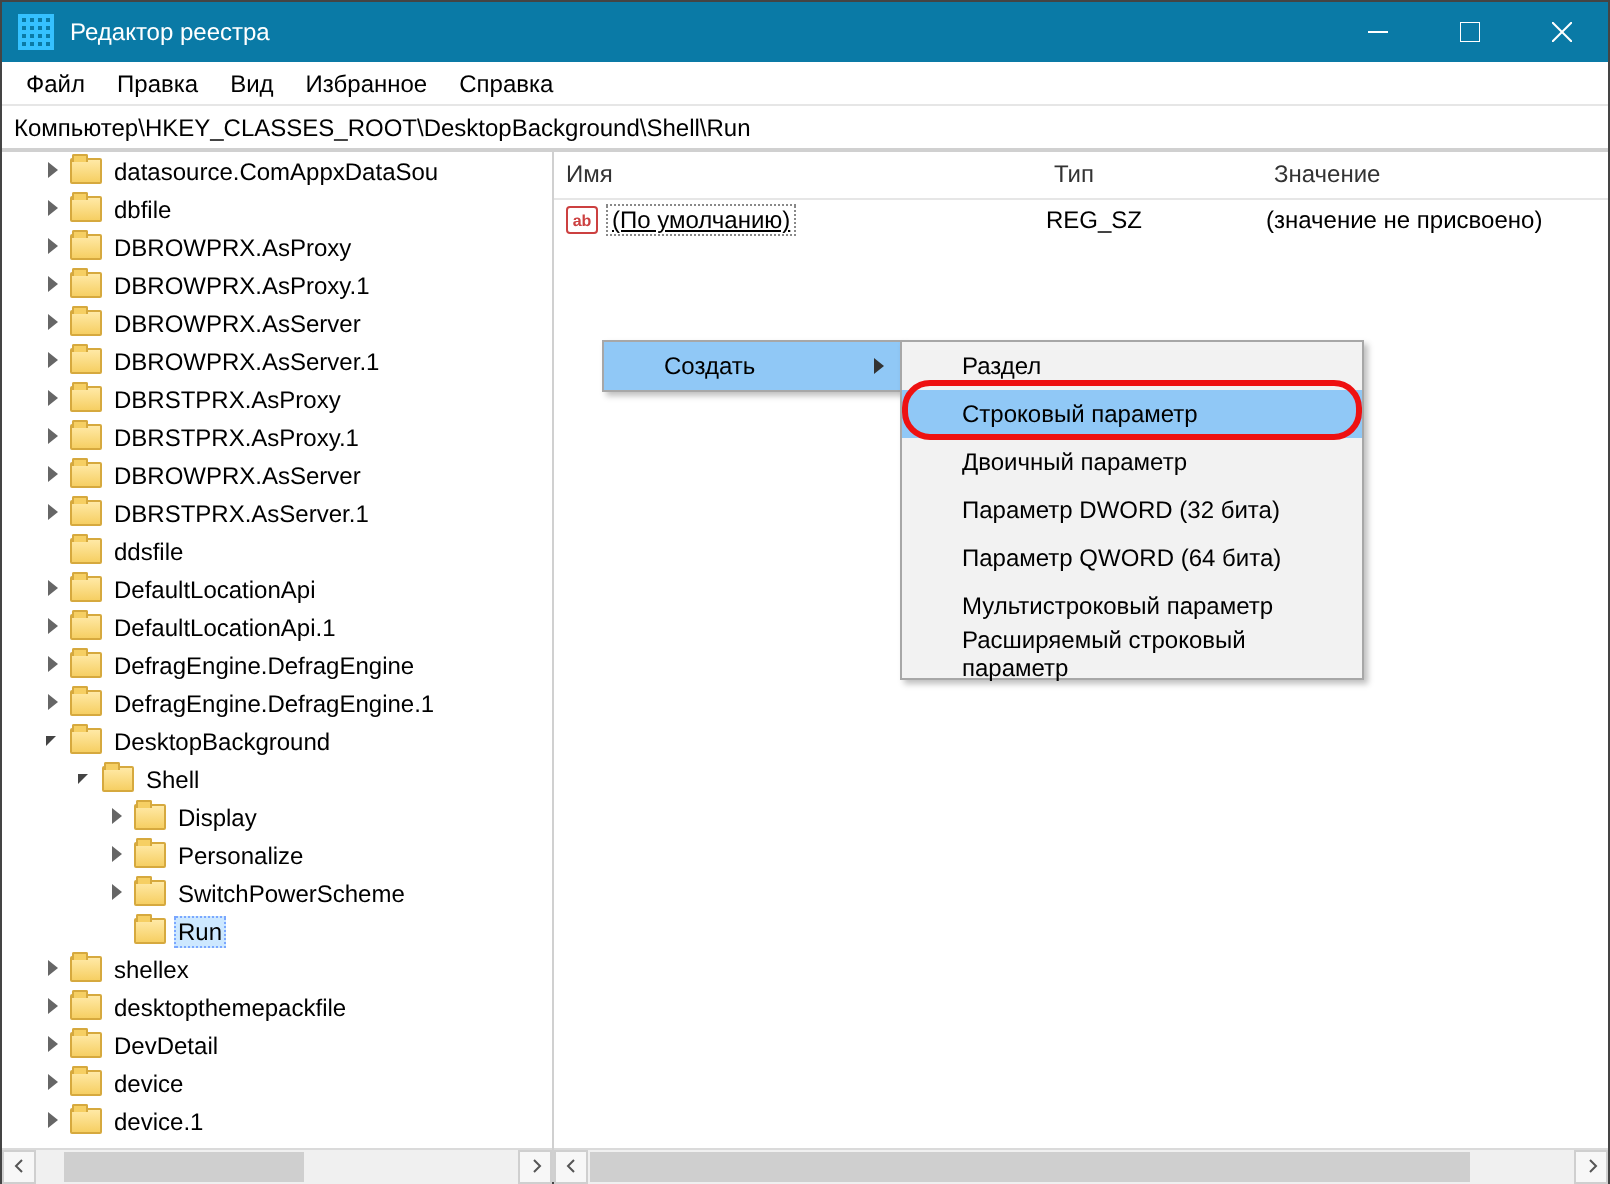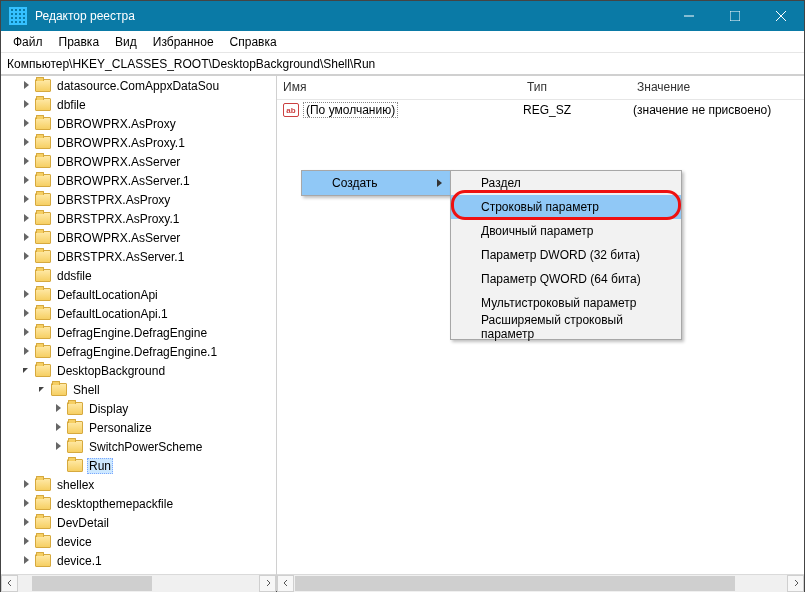--- a/index.html
+++ b/index.html
@@ -35,21 +35,21 @@
 .hscroll .btn { width: 17px; height: 17px; background: #f7f7f7; border: 1px solid #cfcfcf; display: flex; align-items: center; justify-content: center; }
 .hscroll .track { flex: 1; height: 17px; background: #f0f0f0; position: relative; }
 .hscroll .thumb { position: absolute; height: 15px; top: 1px; background: #cfcfcf; border-radius: 0; }
 .listpane { flex: 1; display: flex; flex-direction: column; position: relative; }
 .listhead { height: 24px; display: flex; border-bottom: 1px solid #e6e6e6; justify-content: center; }
 .listhead .col { padding: 4px 6px; color: #333; }
 .listbody { flex: 1; position: relative; }
 .row { display: flex; align-items: center; height: 20px; }
 .row .ic { width: 16px; height: 14px; margin: 0 4px 0 6px; background: #fff; border: 1px solid #cc4040; border-radius: 2px; display: flex; align-items: center; justify-content: center; color: #cc4040; font-size: 8px; font-weight: bold; }
 .row .nm { width: 220px; }
-.row .nm .dotted { border: 1px dotted #888; padding: 0 2px; }
+.row .nm .dotted { border: 1px dotted #888; padding: 0 2px; text-decoration: underline; }
 .row .tp { width: 110px; }
 .row .vl { flex: 1; }
 .ctxmenu { position: absolute; background: #f2f2f2; border: 1px solid #a7a7a7; box-shadow: 2px 2px 3px rgba(0,0,0,0.25); }
 .ctxmenu.parent { left: 24px; top: 70px; width: 150px; }
 .ctxrow { height: 24px; display: flex; align-items: center; padding: 0 22px 0 30px; position: relative; }
 .ctxrow.hi { background: #90c8f6; }
 .ctxrow .arrow { position: absolute; right: 8px; top: 8px; border-style: solid; border-width: 4px 0 4px 5px; border-color: transparent transparent transparent #333; }
 .ctxmenu.child { left: 173px; top: 70px; width: 232px; }
 .highlight-ring { position: absolute; border: 3px solid #e11; border-radius: 14px; pointer-events: none; }
 .arrow-btn svg { width:8px; height:8px; }

